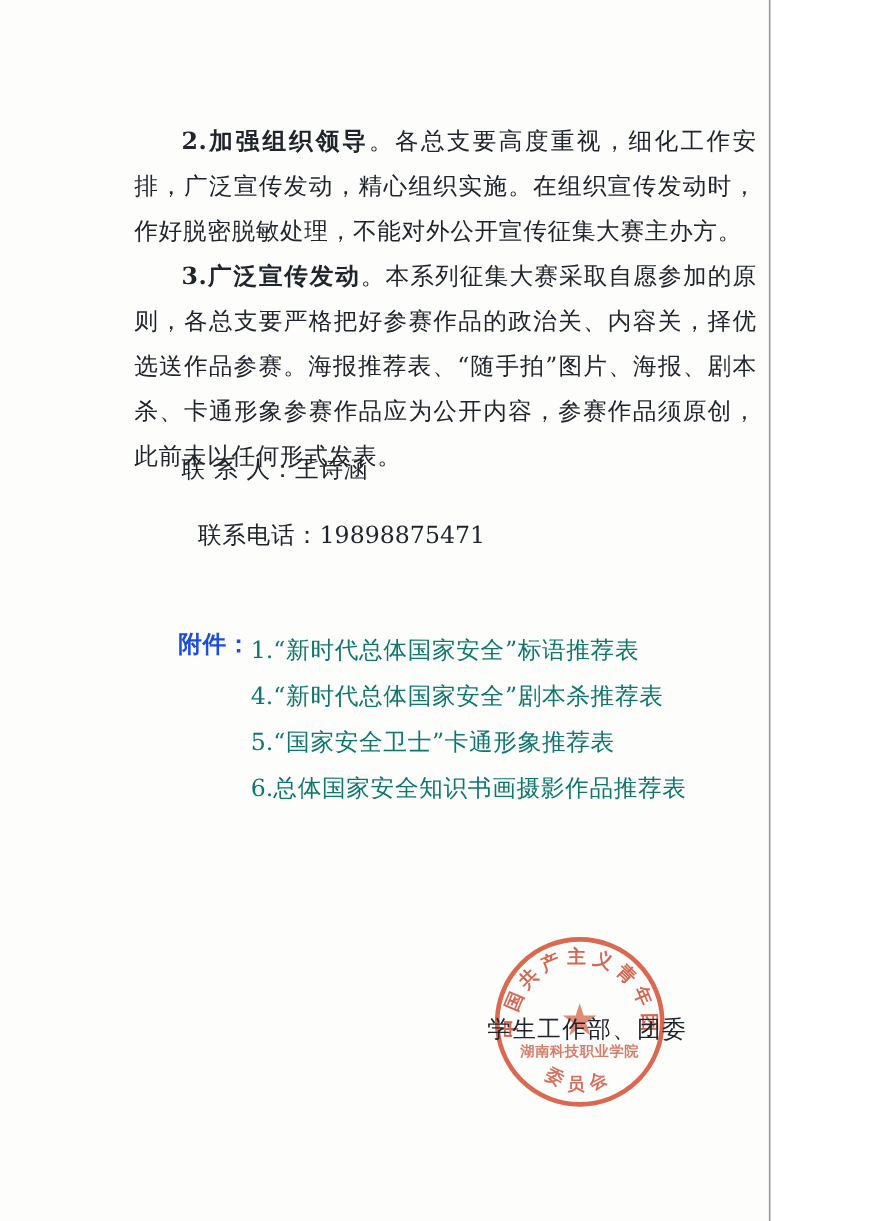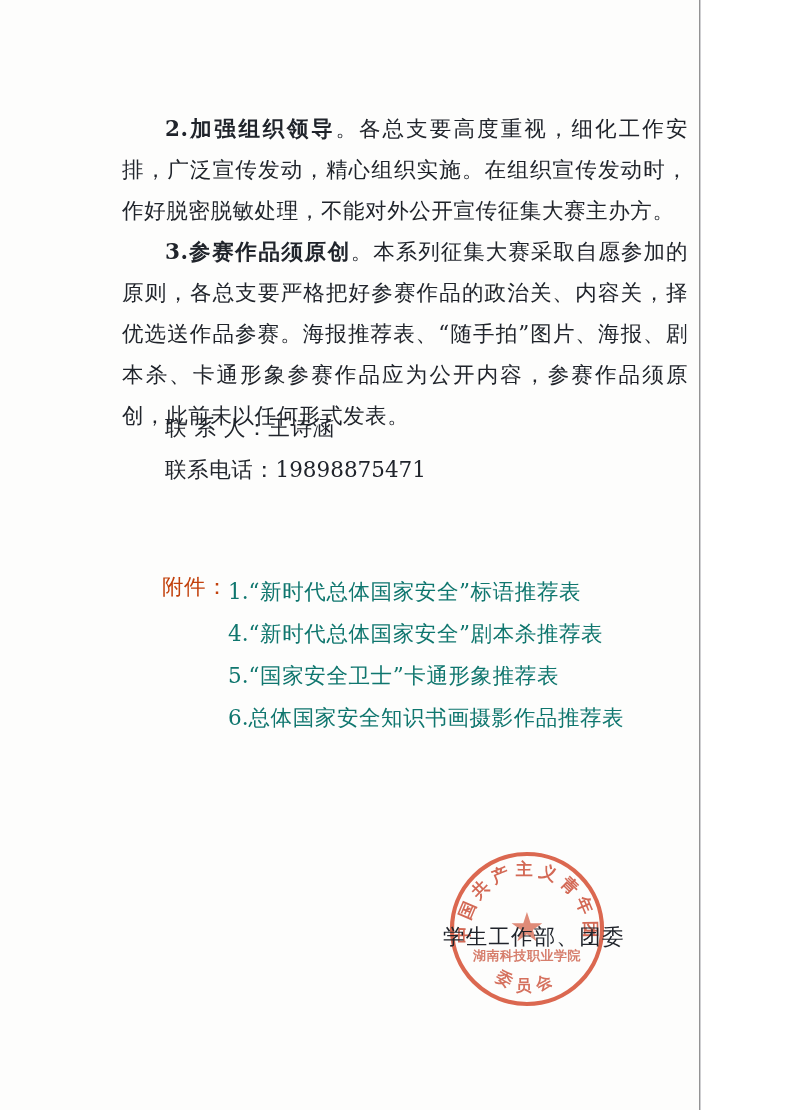--- a/index.html
+++ b/index.html
@@ -82,35 +82,36 @@
   .contact-line {
     position: absolute;
     left: 165px;
     color: #20242b;
     font-size: 21.5px;
     line-height: 34px;
     letter-spacing: 0.6px;
     white-space: pre;
   }
   #contact-person { top: 411px; }
-  #contact-phone  { top: 453px; }
+  #contact-phone  { top: 471px; margin-left: 15px; }
   .contact-line .val-num {
     letter-spacing: 0px;
   }
 
   
   .attach-label {
     position: absolute;
     left: 162px;
     top: 571px;
-    color: #c2410c;
+    color: #1d4ed8;
     font-size: 21.5px;
     line-height: 32px;
     letter-spacing: 0.6px;
     white-space: pre;
+    font-weight: bold;
   }
   .attach-list {
     position: absolute;
     left: 228px;
     top: 571px;
     width: 470px;
   }
   .attach-item {
     color: #0f766e;
     font-size: 21.5px;
@@ -154,21 +155,21 @@
 
 <div class="page">
 
   <div class="scan-edge-right"></div>
   <div class="scan-edge-right2"></div>
 
   <div class="content">
 
     <p class="para" id="para-2"><span class="num">2.</span><span class="lead">加强组织领导</span><span>。各总支要高度重视，细化工作安排，广泛宣传发动，精心组织实施。在组织宣传发动时，作好脱密脱敏处理，不能对外公开宣传征集大赛主办方。</span></p>
 
-    <p class="para" id="para-3"><span class="num">3.</span><span class="lead">参赛作品须原创</span><span>。本系列征集大赛采取自愿参加的原则，各总支要严格把好参赛作品的政治关、内容关，择优选送作品参赛。海报推荐表、“随手拍”图片、海报、剧本杀、卡通形象参赛作品应为公开内容，参赛作品须原创，此前未以任何形式发表。</span></p>
+    <p class="para" id="para-3"><span class="num">3.</span><span class="lead">广泛宣传发动</span><span>。本系列征集大赛采取自愿参加的原则，各总支要严格把好参赛作品的政治关、内容关，择优选送作品参赛。海报推荐表、“随手拍”图片、海报、剧本杀、卡通形象参赛作品应为公开内容，参赛作品须原创，此前未以任何形式发表。</span></p>
 
     <div class="contact-line" id="contact-person"><span>联 系 人：</span><span>王诗涵</span></div>
 
     <div class="contact-line" id="contact-phone"><span>联系电话：</span><span class="val-num">19898875471</span></div>
 
     <div class="attach-label">附件：</div>
 
     <div class="attach-list">
       <div class="attach-item"><span class="idx">1.</span><span>“新时代总体国家安全”标语推荐表</span></div>
       <div class="attach-item"><span class="idx">4.</span><span>“新时代总体国家安全”剧本杀推荐表</span></div>

